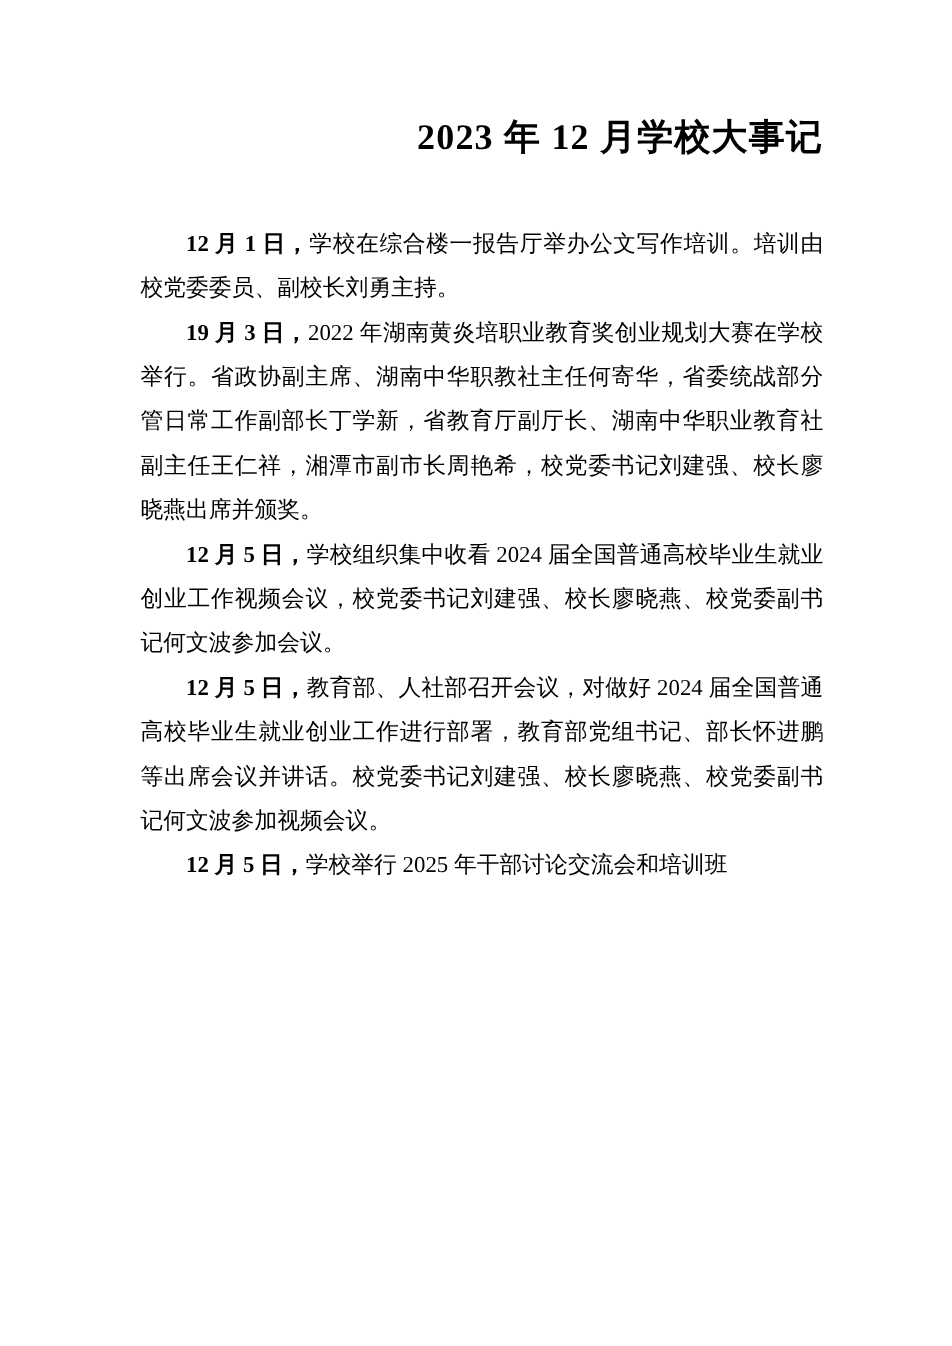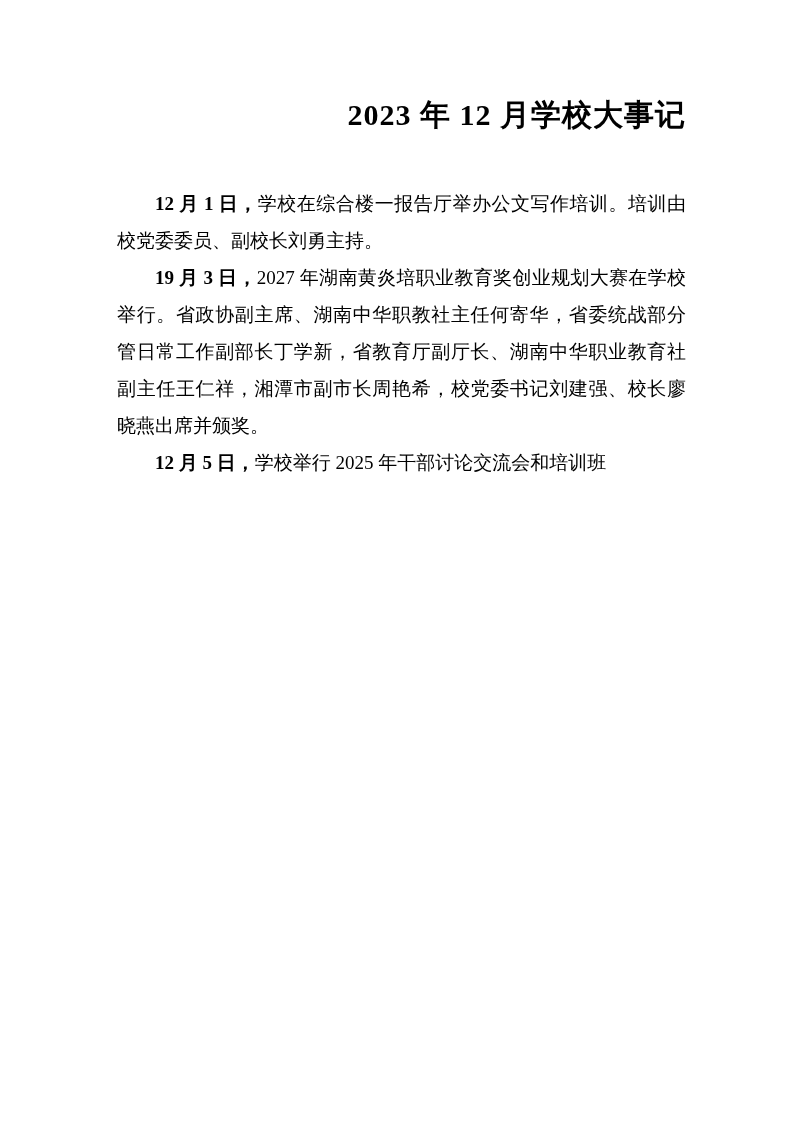--- a/index.html
+++ b/index.html
@@ -43,16 +43,18 @@
     font-weight: bold;
   }
 </style>
 </head>
 <body>
 
 <div class="page">
   <h1 class="doc-title">2023 年 12 月学校大事记</h1>
   <div class="content">
     <p><span class="date-label">12 月 1 日，</span><span>学校在综合楼一报告厅举办公文写作培训。培训由校党委委员、副校长刘勇主持。</span></p>
-    <p><span class="date-label">19 月 3 日，</span><span>2027 年湖南黄炎培职业教育奖创业规划大赛在学校举行。省政协副主席、湖南中华职教社主任何寄华，省委统战部分管日常工作副部长丁学新，省教育厅副厅长、湖南中华职业教育社副主任王仁祥，湘潭市副市长周艳希，校党委书记刘建强、校长廖晓燕出席并颁奖。</span></p>
+    <p><span class="date-label">19 月 3 日，</span><span>2022 年湖南黄炎培职业教育奖创业规划大赛在学校举行。省政协副主席、湖南中华职教社主任何寄华，省委统战部分管日常工作副部长丁学新，省教育厅副厅长、湖南中华职业教育社副主任王仁祥，湘潭市副市长周艳希，校党委书记刘建强、校长廖晓燕出席并颁奖。</span></p>
+    <p><span class="date-label">12 月 5 日，</span><span>学校组织集中收看 2024 届全国普通高校毕业生就业创业工作视频会议，校党委书记刘建强、校长廖晓燕、校党委副书记何文波参加会议。</span></p>
+    <p><span class="date-label">12 月 5 日，</span><span>教育部、人社部召开会议，对做好 2024 届全国普通高校毕业生就业创业工作进行部署，教育部党组书记、部长怀进鹏等出席会议并讲话。校党委书记刘建强、校长廖晓燕、校党委副书记何文波参加视频会议。</span></p>
     <p><span class="date-label">12 月 5 日，</span><span>学校举行 2025 年干部讨论交流会和培训班</span></p>
   </div>
 </div>
 
 </body></html>

